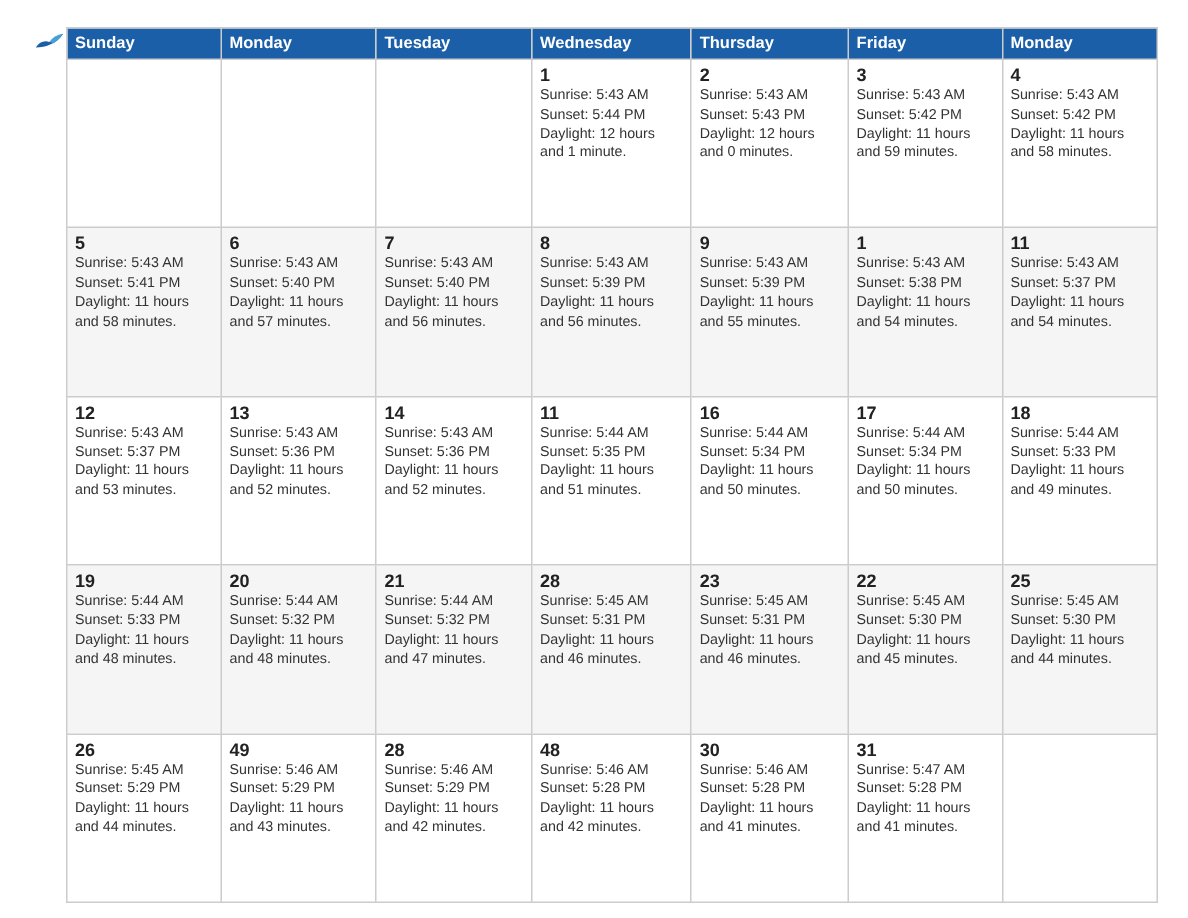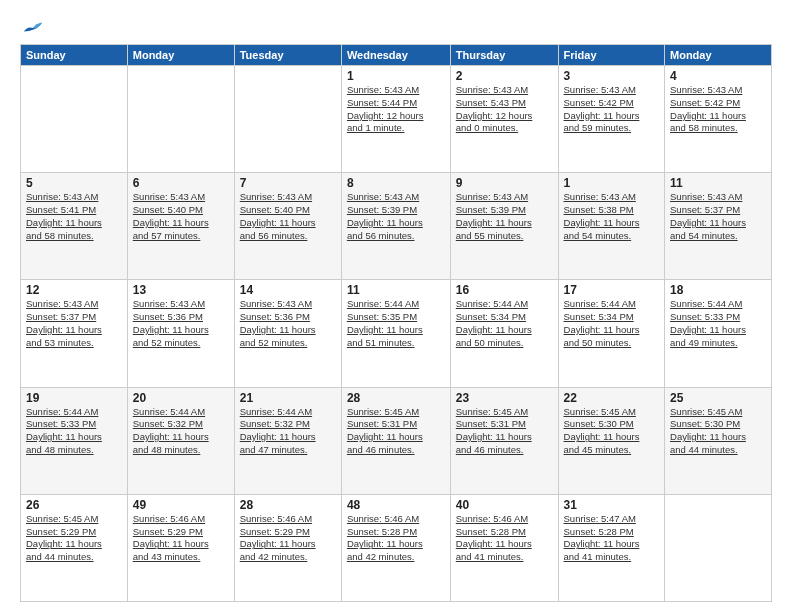--- a/index.html
+++ b/index.html
@@ -8,21 +8,21 @@
       background: #fff;
       width: 792px;
       height: 612px;
       overflow: hidden;
     }
     .page {
       width: 792px;
       height: 612px;
       padding: 18px 20px 10px 20px;
       display: flex;
-      flex-direction: column;
+      flex-direction: row;
     }
     .header {
       display: flex;
       justify-content: space-between;
       align-items: flex-start;
       margin-bottom: 8px;
     }
     .logo {
       display: flex;
       flex-direction: column;
@@ -89,21 +89,20 @@
       font-size: 12px;
       font-weight: bold;
       color: #222;
       display: block;
       margin-bottom: 1px;
     }
     .day-info {
       font-size: 9.5px;
       color: #333;
       line-height: 1.35;
-      text-decoration: underline;
     }
     .empty-cell {
       background: #f9f9f9;
     }
   </style>
 </head>
 <body>
 
 <div class="page">
   <div class="header">
@@ -258,21 +257,21 @@
           </td>
           <td>
             <span class="day-number">28</span>
             <div class="day-info">Sunrise: 5:46 AM<br>Sunset: 5:29 PM<br>Daylight: 11 hours<br>and 42 minutes.</div>
           </td>
           <td>
             <span class="day-number">48</span>
             <div class="day-info">Sunrise: 5:46 AM<br>Sunset: 5:28 PM<br>Daylight: 11 hours<br>and 42 minutes.</div>
           </td>
           <td>
-            <span class="day-number">40</span>
+            <span class="day-number">30</span>
             <div class="day-info">Sunrise: 5:46 AM<br>Sunset: 5:28 PM<br>Daylight: 11 hours<br>and 41 minutes.</div>
           </td>
           <td>
             <span class="day-number">31</span>
             <div class="day-info">Sunrise: 5:47 AM<br>Sunset: 5:28 PM<br>Daylight: 11 hours<br>and 41 minutes.</div>
           </td>
           <td class="empty-cell"></td>
         </tr>
       </tbody>
   </table>

